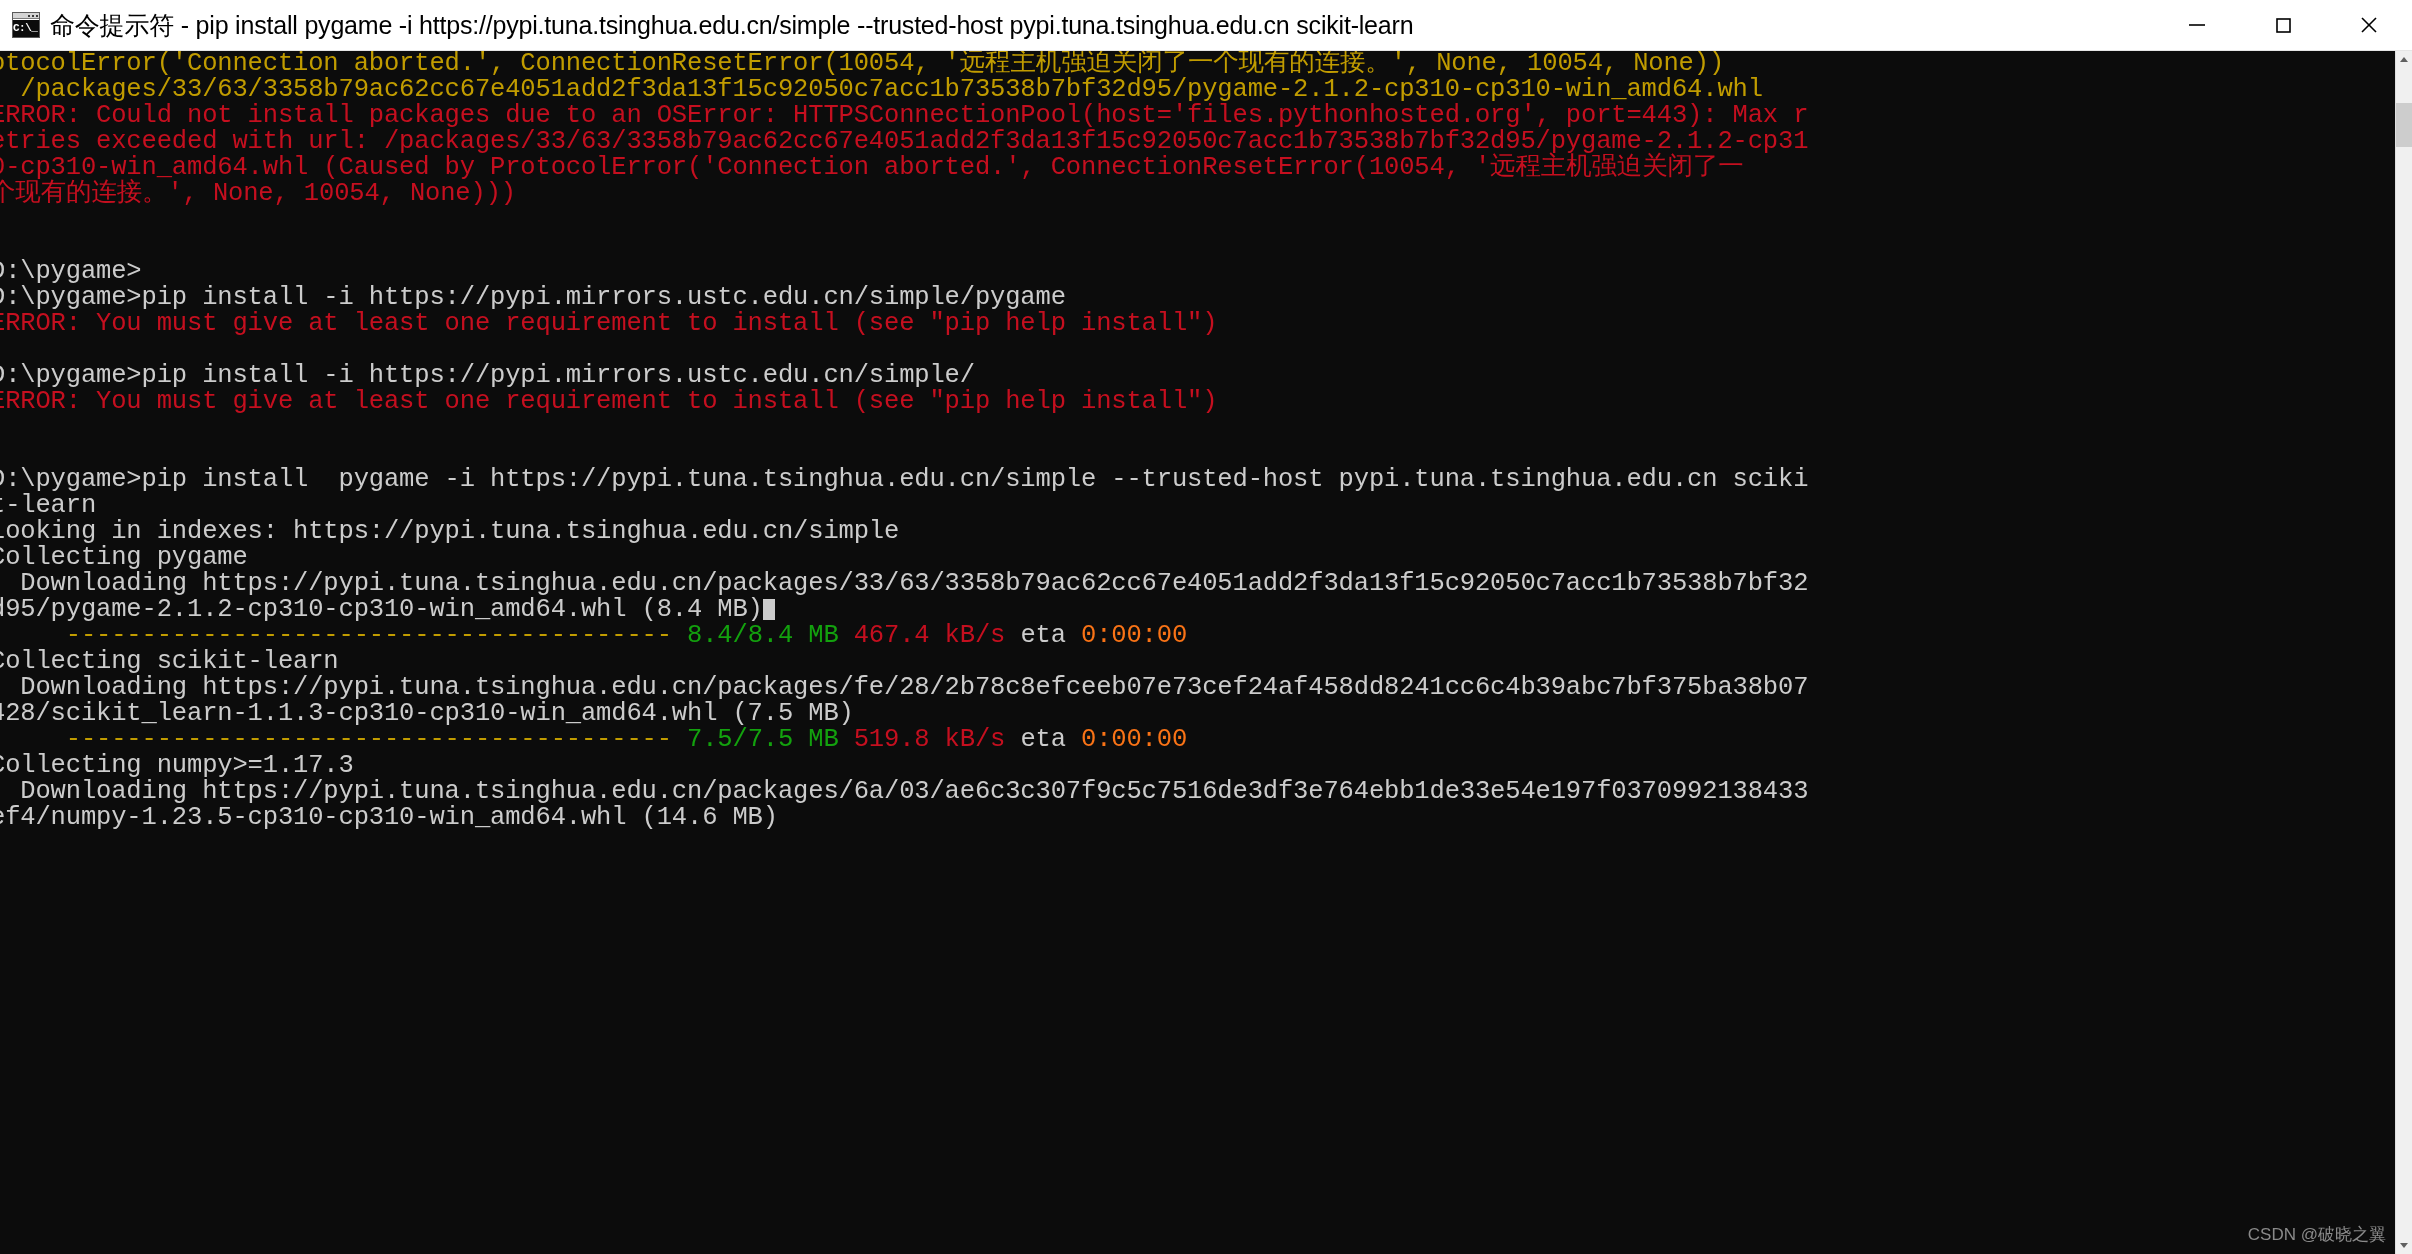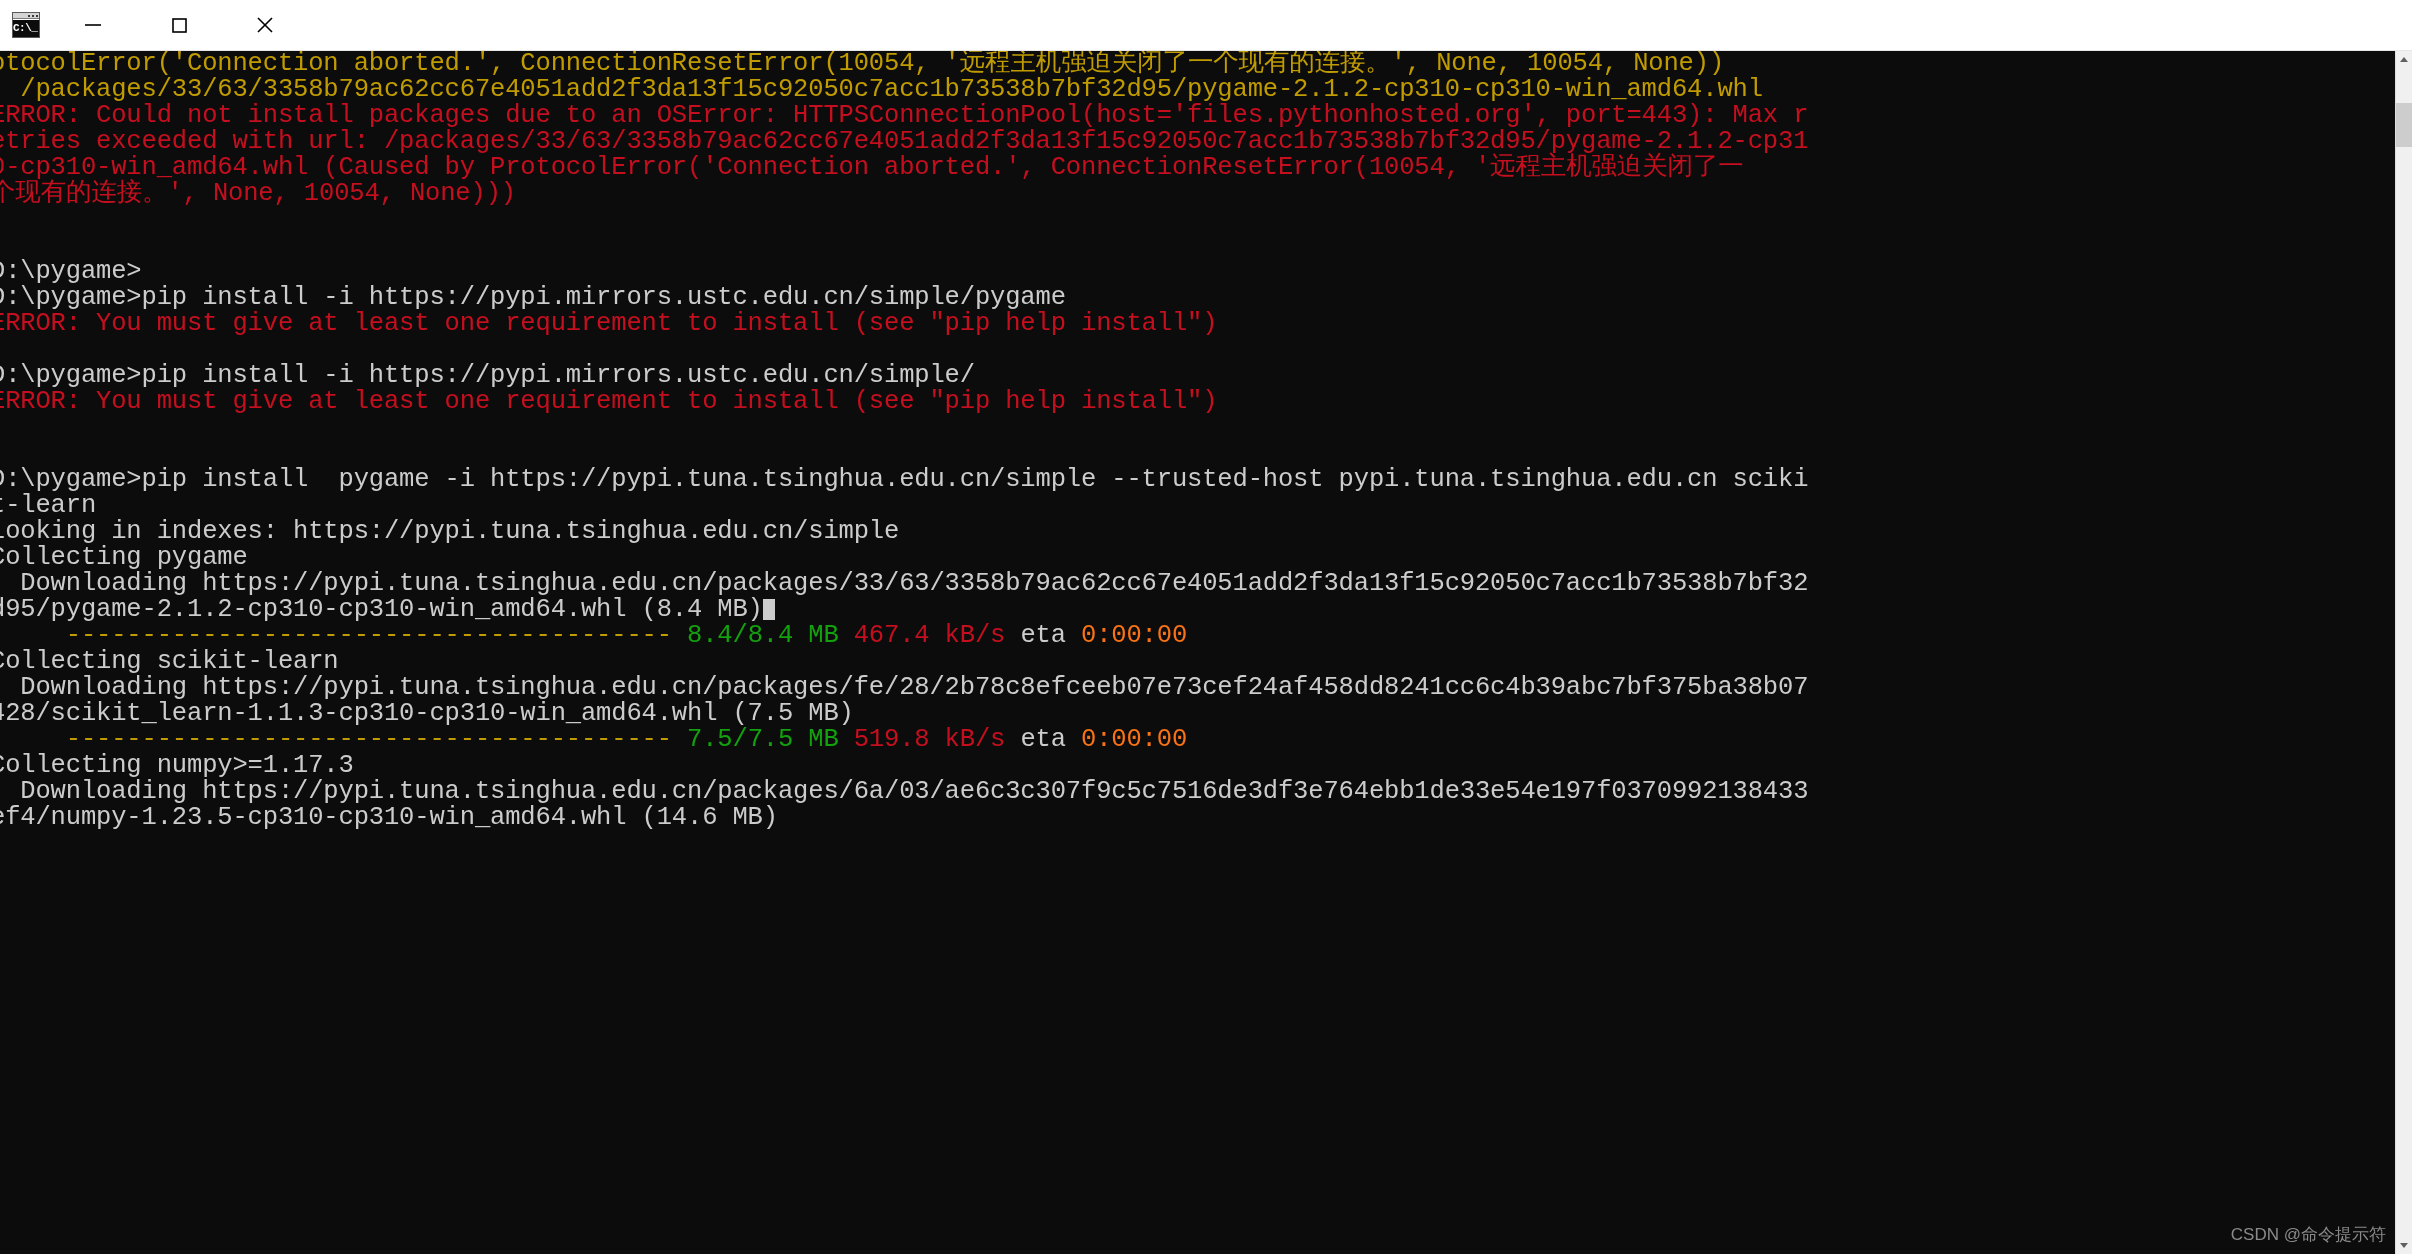--- a/index.html
+++ b/index.html
@@ -208,20 +208,21 @@
     <div id="app-icon">
       <div class="frame"></div>
       <div class="bar">
           <i></i>
           <i></i>
           <i></i>
         </div>
       <div class="screen">C:\_</div>
     </div>
 
+    <div id="title-text">命令提示符 - pip  install  pygame -i https://pypi.tuna.tsinghua.edu.cn/simple --trusted-host pypi.tuna.tsinghua.edu.cn scikit-learn</div>
 
     <div id="window-controls">
       <div class="wc-btn">
         <svg width="24" height="24" viewBox="0 0 24 24">
           <line x1="4" y1="12" x2="20" y2="12" stroke="#000000" stroke-width="1.6"></line>
         </svg>
       </div>
       <div class="wc-btn">
         <svg width="24" height="24" viewBox="0 0 24 24">
           <rect x="6" y="6" width="13" height="13" fill="none" stroke="#000000" stroke-width="1.6"></rect>
@@ -241,15 +242,15 @@
   <div id="scrollbar">
     <div id="sb-up">
       <div class="sb-arrow up"></div>
     </div>
     <div id="sb-thumb"></div>
     <div id="sb-down">
       <div class="sb-arrow down"></div>
     </div>
   </div>
 
-  <div id="watermark">CSDN @命令提示符</div>
+  <div id="watermark">CSDN @破晓之翼</div>
 
 </div>
 
 </body></html>

